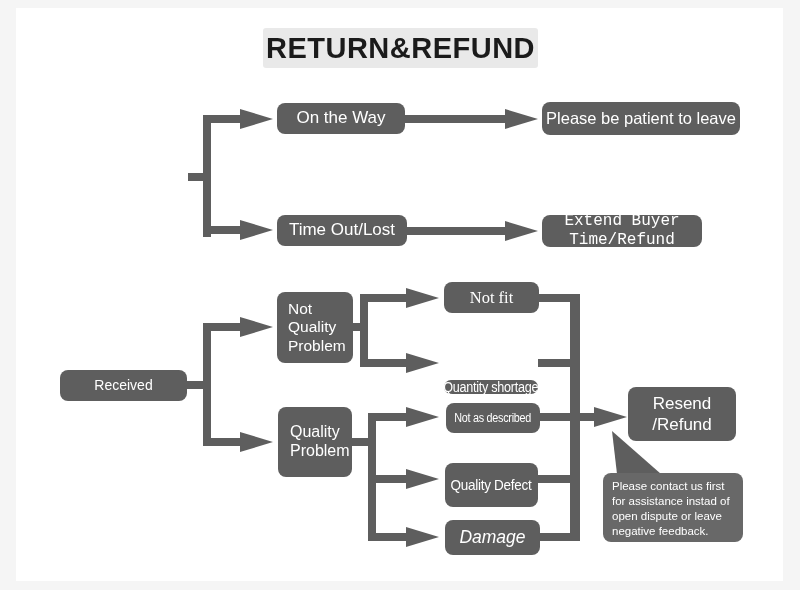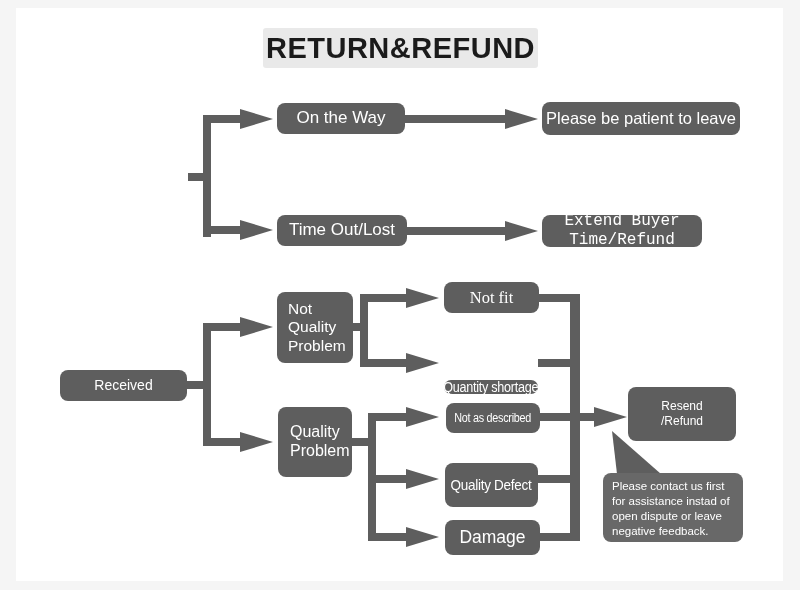--- a/index.html
+++ b/index.html
@@ -77,21 +77,21 @@
   <div class="ln" style="left:203px;top:323px;width:8px;height:123px;"></div>
   <div class="ln" style="left:211px;top:323px;width:30px;height:8px;"></div>
   <div class="ah" style="left:240px;top:317px;"></div>
   <div class="ln" style="left:211px;top:438px;width:30px;height:8px;"></div>
   <div class="ah" style="left:240px;top:432px;"></div>
 
   <div class="box" style="left:444px;top:282px;width:95px;height:31px;font-size:16.5px;font-family:Liberation Serif, serif;">Not fit</div>
   <div class="box" style="left:444px;top:348px;width:94px;height:14px;font-size:14px;margin-top:32px;"><span class="cond">Quantity shortage</span></div>
   <div class="box" style="left:446px;top:403px;width:94px;height:30px;font-size:12px;"><span class="cond">Not as described</span></div>
   <div class="box" style="left:445px;top:463px;width:93px;height:44px;font-size:15px;"><span class="cond">Quality Defect</span></div>
-  <div class="box" style="left:445px;top:520px;width:95px;height:35px;font-size:17.5px;">Damage</div>
+  <div class="box" style="left:445px;top:520px;width:95px;height:35px;font-size:17.5px;font-style:italic;">Damage</div>
 
   <div class="ln" style="left:353px;top:323px;width:9px;height:8px;"></div>
   <div class="ln" style="left:360px;top:294px;width:8px;height:73px;"></div>
   <div class="ln" style="left:368px;top:294px;width:38px;height:8px;"></div>
   <div class="ah" style="left:406px;top:288px;"></div>
   <div class="ln" style="left:368px;top:359px;width:38px;height:8px;"></div>
   <div class="ah" style="left:406px;top:353px;"></div>
 
   <div class="ln" style="left:352px;top:438px;width:17px;height:8px;"></div>
   <div class="ln" style="left:368px;top:413px;width:8px;height:128px;"></div>
@@ -104,21 +104,21 @@
 
   <div class="ln" style="left:539px;top:294px;width:32px;height:8px;"></div>
   <div class="ln" style="left:538px;top:359px;width:33px;height:8px;"></div>
   <div class="ln" style="left:540px;top:413px;width:31px;height:8px;"></div>
   <div class="ln" style="left:538px;top:475px;width:33px;height:8px;"></div>
   <div class="ln" style="left:540px;top:533px;width:31px;height:8px;"></div>
   <div class="ln" style="left:570px;top:294px;width:10px;height:247px;"></div>
   <div class="ln" style="left:580px;top:413px;width:15px;height:8px;"></div>
   <div class="ah" style="left:594px;top:407px;"></div>
 
-  <div class="box" style="left:628px;top:387px;width:108px;height:54px;font-size:12px;line-height:1.25;">Resend
+  <div class="box" style="left:628px;top:387px;width:108px;height:54px;font-size:17px;line-height:1.25;">Resend
 /Refund</div>
 
   <svg class="tail" width="60" height="50" viewBox="0 0 60 50">
     <polygon points="7,6 56,49 12,49" fill="#5e5e5e"></polygon>
   </svg>
   <div class="bubble">Please contact us first
 for assistance instad of
 open dispute or leave
 negative feedback.</div>
 </div>

